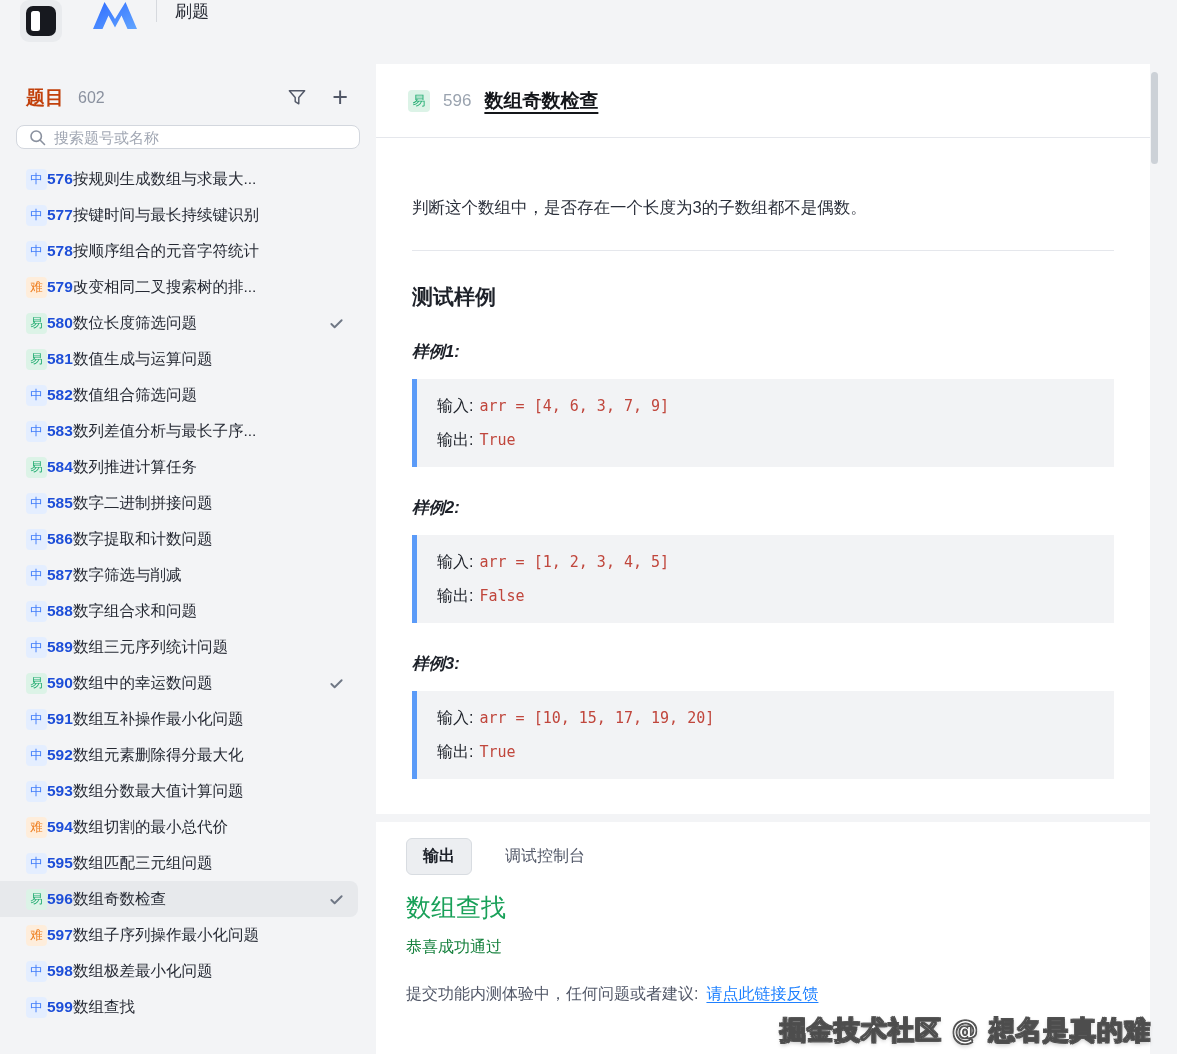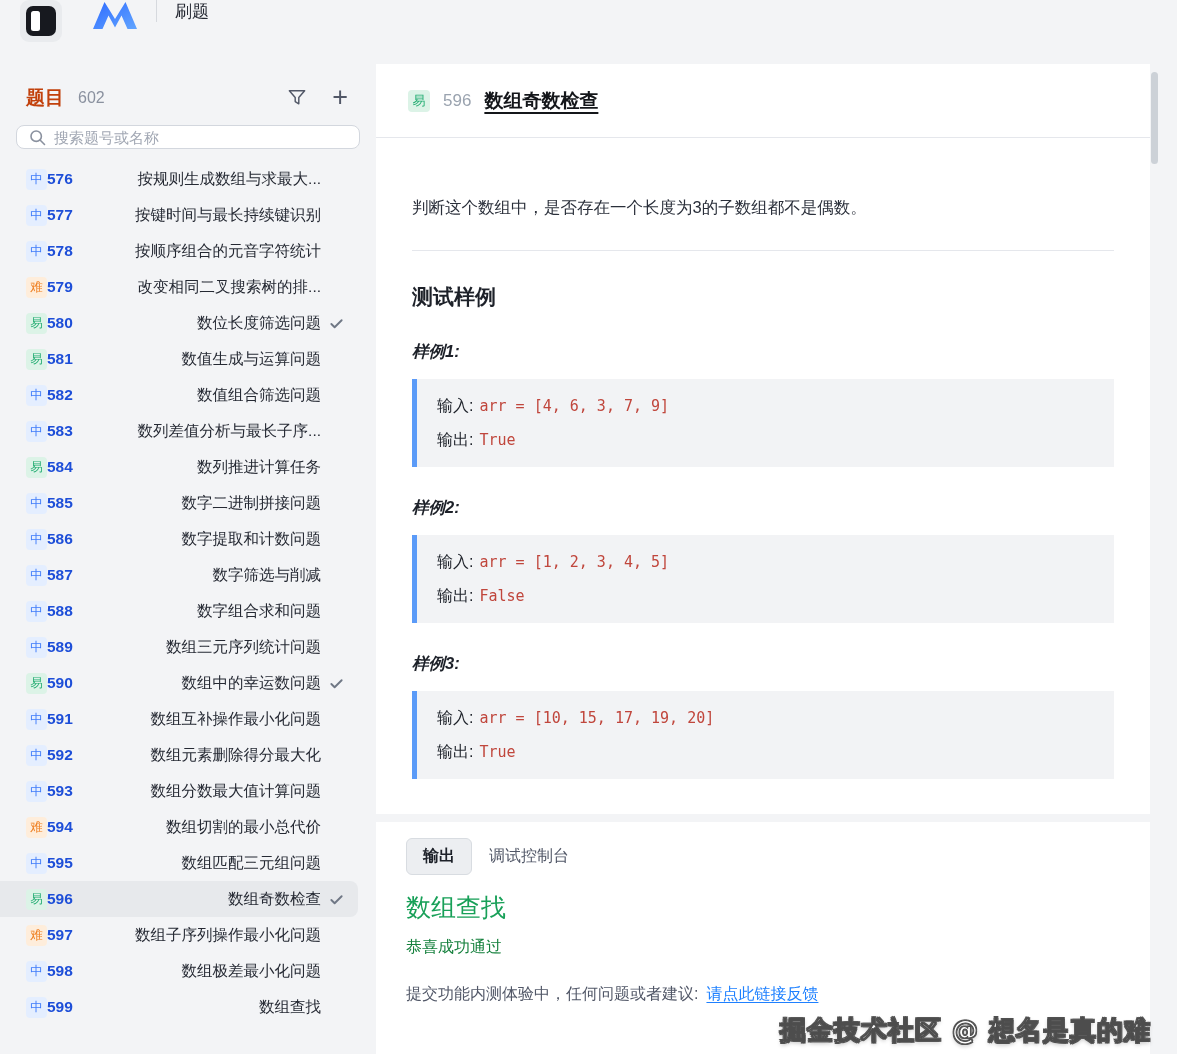--- a/index.html
+++ b/index.html
@@ -34,21 +34,21 @@
   .search-input::placeholder { color:#a1a7b3; }
 
   .plist { margin-top:12px; }
   .item { height:36px; display:flex; align-items:center; padding:0 14px 0 26px; margin-right:18px; border-radius:0 8px 8px 0; font-size:15.5px; cursor:pointer; }
   .item.selected { background:#e7e9ec; }
   .diff-badge { width:21px; height:21px; border-radius:4px; font-size:12.5px; display:flex; align-items:center; justify-content:center; flex:none; font-weight:500; }
   .lv-mid  .diff-badge, .badge-mid  { background:#e4eeff; color:#3e7bfa; }
   .lv-hard .diff-badge, .badge-hard { background:#feeddb; color:#ef8023; }
   .lv-easy .diff-badge, .badge-easy { background:#dcf3e7; color:#27ae74; }
   .item-id { color:#1d4ed8; margin-left:0; flex:none;font-weight:bold; }
-  .item-title { margin-left:0; flex:1; white-space:nowrap; overflow:hidden; color:#252933;text-align:right; }
+  .item-title { margin-left:0; flex:1; white-space:nowrap; overflow:hidden; color:#252933; }
   .check { flex:none; margin-left:8px; opacity:0; display:flex; }
   .item.done .check { opacity:1; }
 
   
   .problem-card { position:absolute; left:376px; top:64px; width:774px; height:750px; background:#fff; overflow:hidden; }
   .problem-header { height:74px; display:flex; align-items:center; gap:13px; padding:0 32px; border-bottom:1px solid #e5e7ec; }
   .hdr-badge { width:22px; height:22px; font-size:13px; }
   .hdr-id { font-size:17px; color:#9aa3af; }
   .hdr-title { font-size:19px; font-weight:700; color:#14161a; text-decoration:underline; text-decoration-thickness:2px; text-underline-offset:5px; }
   .problem-body { padding:30px 36px 0 36px; }
@@ -56,21 +56,21 @@
   .desc { margin-top:26px; font-size:16.5px; color:#2a2f3a; line-height:26px; }
   .body-divider { border:none; border-top:1px solid #e5e7ec; margin-top:30px; }
   .samples-heading { margin-top:32px; }
   .sample-label { margin-top:30px; font-size:16.5px; font-weight:700; font-style:italic; color:#1d2129; }
   .code-block { margin-top:16px; background:#f2f3f5; border-left:5px solid #5b9bf8; padding:10px 20px; }
   .code-line { line-height:33px; font-size:16px; color:#1d2129; }
   .code-text { font-family:"DejaVu Sans Mono","Liberation Mono",monospace; color:#c0463c; font-size:15px; margin-left:6px; }
 
   
   .output-card { position:absolute; left:376px; top:822px; width:774px; bottom:0; background:#fff; padding:16px 30px; overflow:hidden; }
-  .tabs { display:flex; align-items:center; }
+  .tabs { display:flex; align-items:center; gap:16px; }
   .tab { border:1px solid transparent; background:transparent; font-size:16px; color:#515767; padding:7px 16px; border-radius:6px; cursor:pointer; font-family:inherit; }
   .tab.active { background:#eceef1; border:1px solid #d8dce1; font-weight:700; color:#1d2129; }
   .result { margin-top:16px; font-size:25px; color:#18a058; font-weight:500; }
   .congrats { margin-top:13px; font-size:16px; color:#15803d; }
   .feedback { margin-top:26px; font-size:16px; color:#515767; display:flex; align-items:center; }
   .feedback-link { color:#1e80ff; margin-left:8px; text-decoration:underline; text-underline-offset:3px; cursor:pointer; }
 
   
   .scroll-thumb { position:absolute; right:19px; top:72px; width:7px; height:92px; border-radius:4px; background:#ccd1d7; cursor:pointer; }
   .watermark {

